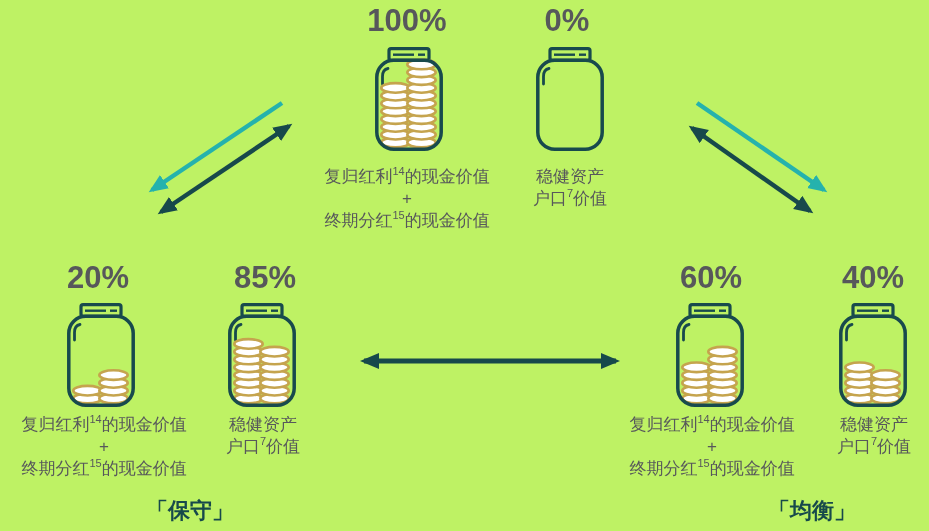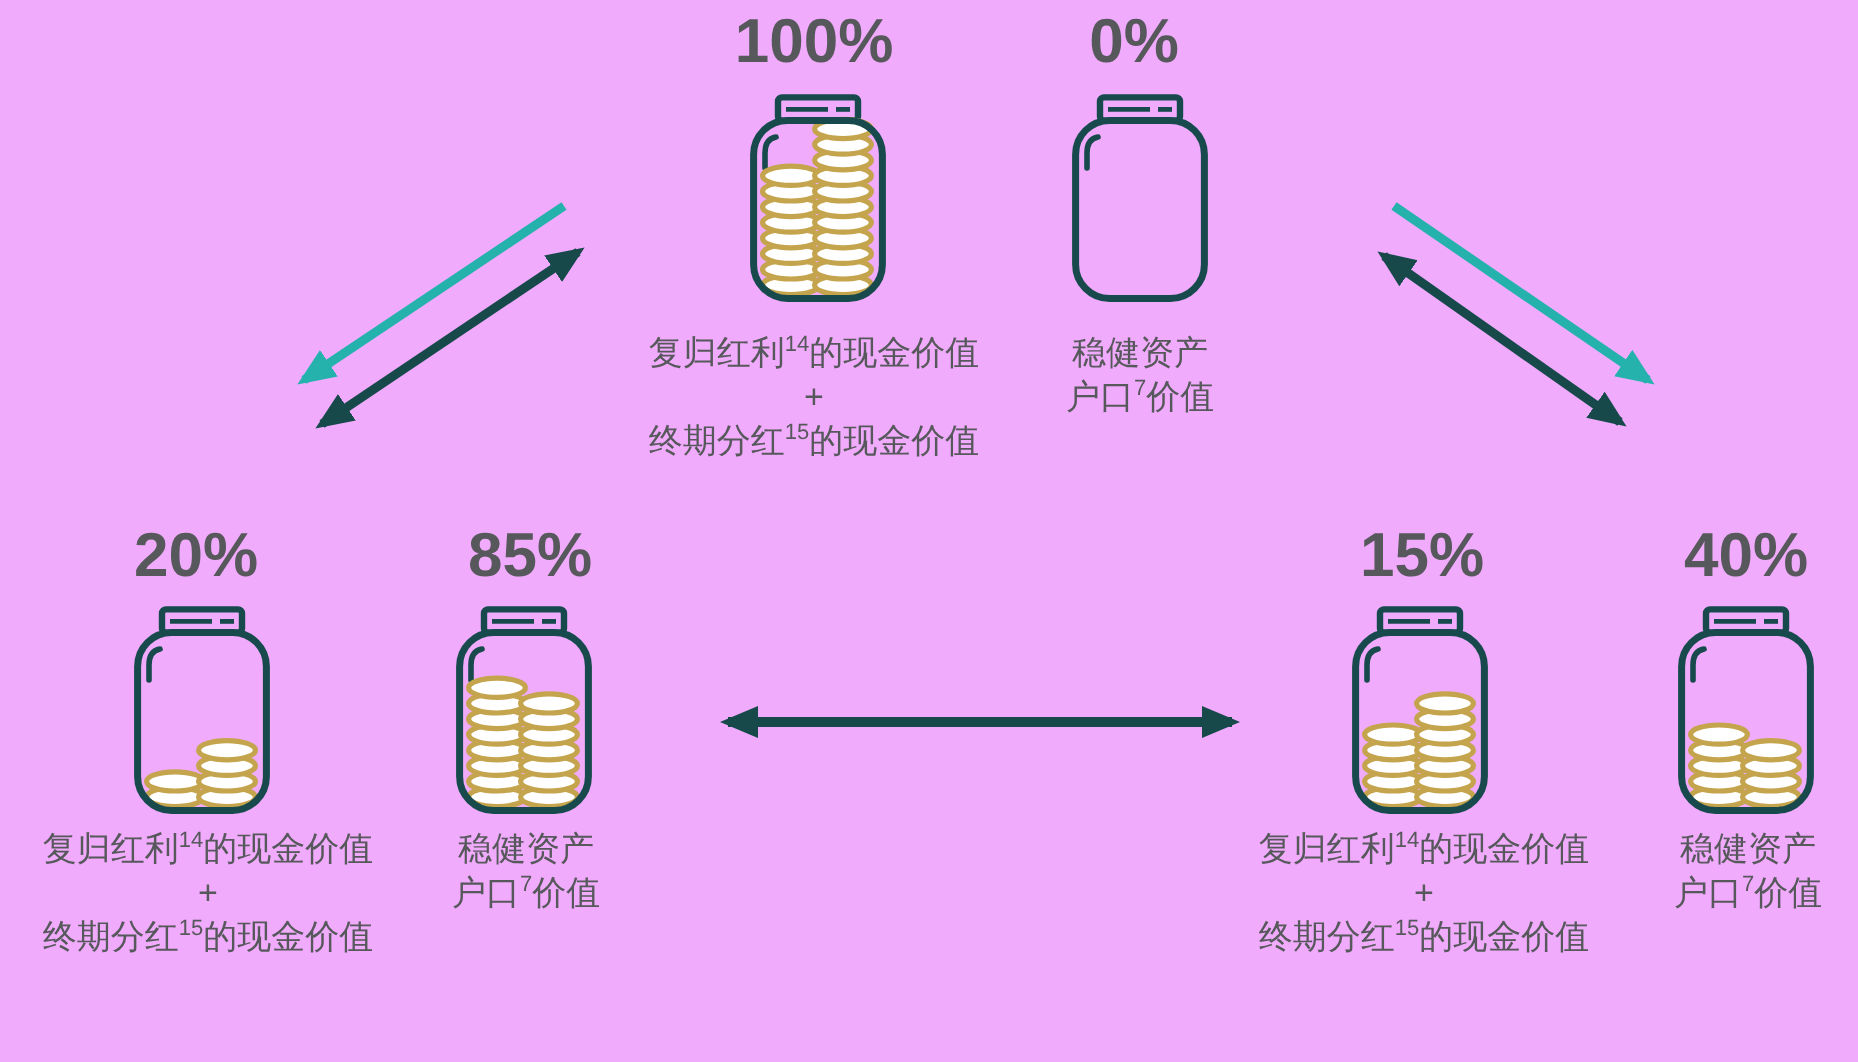--- a/index.html
+++ b/index.html
@@ -1,17 +1,17 @@
 <!DOCTYPE html>
 <html style="--gray: #57585B; --dark: #17494B;"><head>
 <meta charset="utf-8">
 <style>
   html,body{margin:0;padding:0;background:#ffffff;}
   .canvas{
-    position:relative;width:929px;height:531px;background:#f0abfc;overflow:hidden;
+    position:relative;width:929px;height:531px;background:#bef264;overflow:hidden;
     font-family:"Liberation Sans","DejaVu Sans",sans-serif;
   }
   .arrows{position:absolute;left:0;top:0;pointer-events:none;}
   .pct{
     position:absolute;width:200px;text-align:center;
     font-size:31px;font-weight:700;color:var(--gray,#57585B);letter-spacing:0px;
   }
   .jar{position:absolute;}
   .lbl{
     position:absolute;text-align:center;color:var(--gray,#57585B);
@@ -145,22 +145,25 @@
   <div class="lbl" style="left:-6px;top:414px;width:220px">
     <div><span>复归红利</span><sup>14</sup><span>的现金价值</span></div>
     <div>+</div>
     <div><span>终期分红</span><sup>15</sup><span>的现金价值</span></div>
   </div>
   <div class="lbl" style="left:163px;top:414px;width:200px">
     <div>稳健资产</div>
     <div><span>户口</span><sup>7</sup><span>价值</span></div>
   </div>
 
-
-  <div class="pct" style="left:611px;top:260px">15%</div>
+  <div class="mode" style="left:90px;top:496px">
+    <span>「保守」</span><sup></sup>
+  </div>
+
+  <div class="pct" style="left:611px;top:260px">60%</div>
   <div class="pct" style="left:773px;top:260px">40%</div>
 
   <svg class="jar" style="left:676px;top:303px" width="68" height="104" viewBox="0 0 68 104">
       <rect x="14" y="1.7" width="40" height="11.6" rx="2" fill="none" stroke="#184A4D" stroke-width="3.2"></rect>
       <line x1="18" y1="7.7" x2="39" y2="7.7" stroke="#184A4D" stroke-width="2.4"></line>
       <line x1="43" y1="7.7" x2="50" y2="7.7" stroke="#184A4D" stroke-width="2.4"></line>
       <path d="M 13 21.5 Q 7.5 22.5 7.5 29.5 L 7.5 37" fill="none" stroke="#184A4D" stroke-width="2.8" stroke-linecap="round"></path>
       <ellipse cx="20.5" cy="95.5" rx="14.2" ry="4.8" fill="#ffffff" stroke="#C5A44E" stroke-width="2.6"></ellipse>
       <ellipse cx="20.5" cy="87.7" rx="14.2" ry="4.8" fill="#ffffff" stroke="#C5A44E" stroke-width="2.6"></ellipse>
       <ellipse cx="20.5" cy="79.9" rx="14.2" ry="4.8" fill="#ffffff" stroke="#C5A44E" stroke-width="2.6"></ellipse>
@@ -195,14 +198,17 @@
   <div class="lbl" style="left:602px;top:414px;width:220px">
     <div><span>复归红利</span><sup>14</sup><span>的现金价值</span></div>
     <div>+</div>
     <div><span>终期分红</span><sup>15</sup><span>的现金价值</span></div>
   </div>
   <div class="lbl" style="left:774px;top:414px;width:200px">
     <div>稳健资产</div>
     <div><span>户口</span><sup>7</sup><span>价值</span></div>
   </div>
 
+  <div class="mode" style="left:712px;top:496px">
+    <span>「均衡」</span><sup></sup>
+  </div>
 
 </div>
 
 </body></html>

